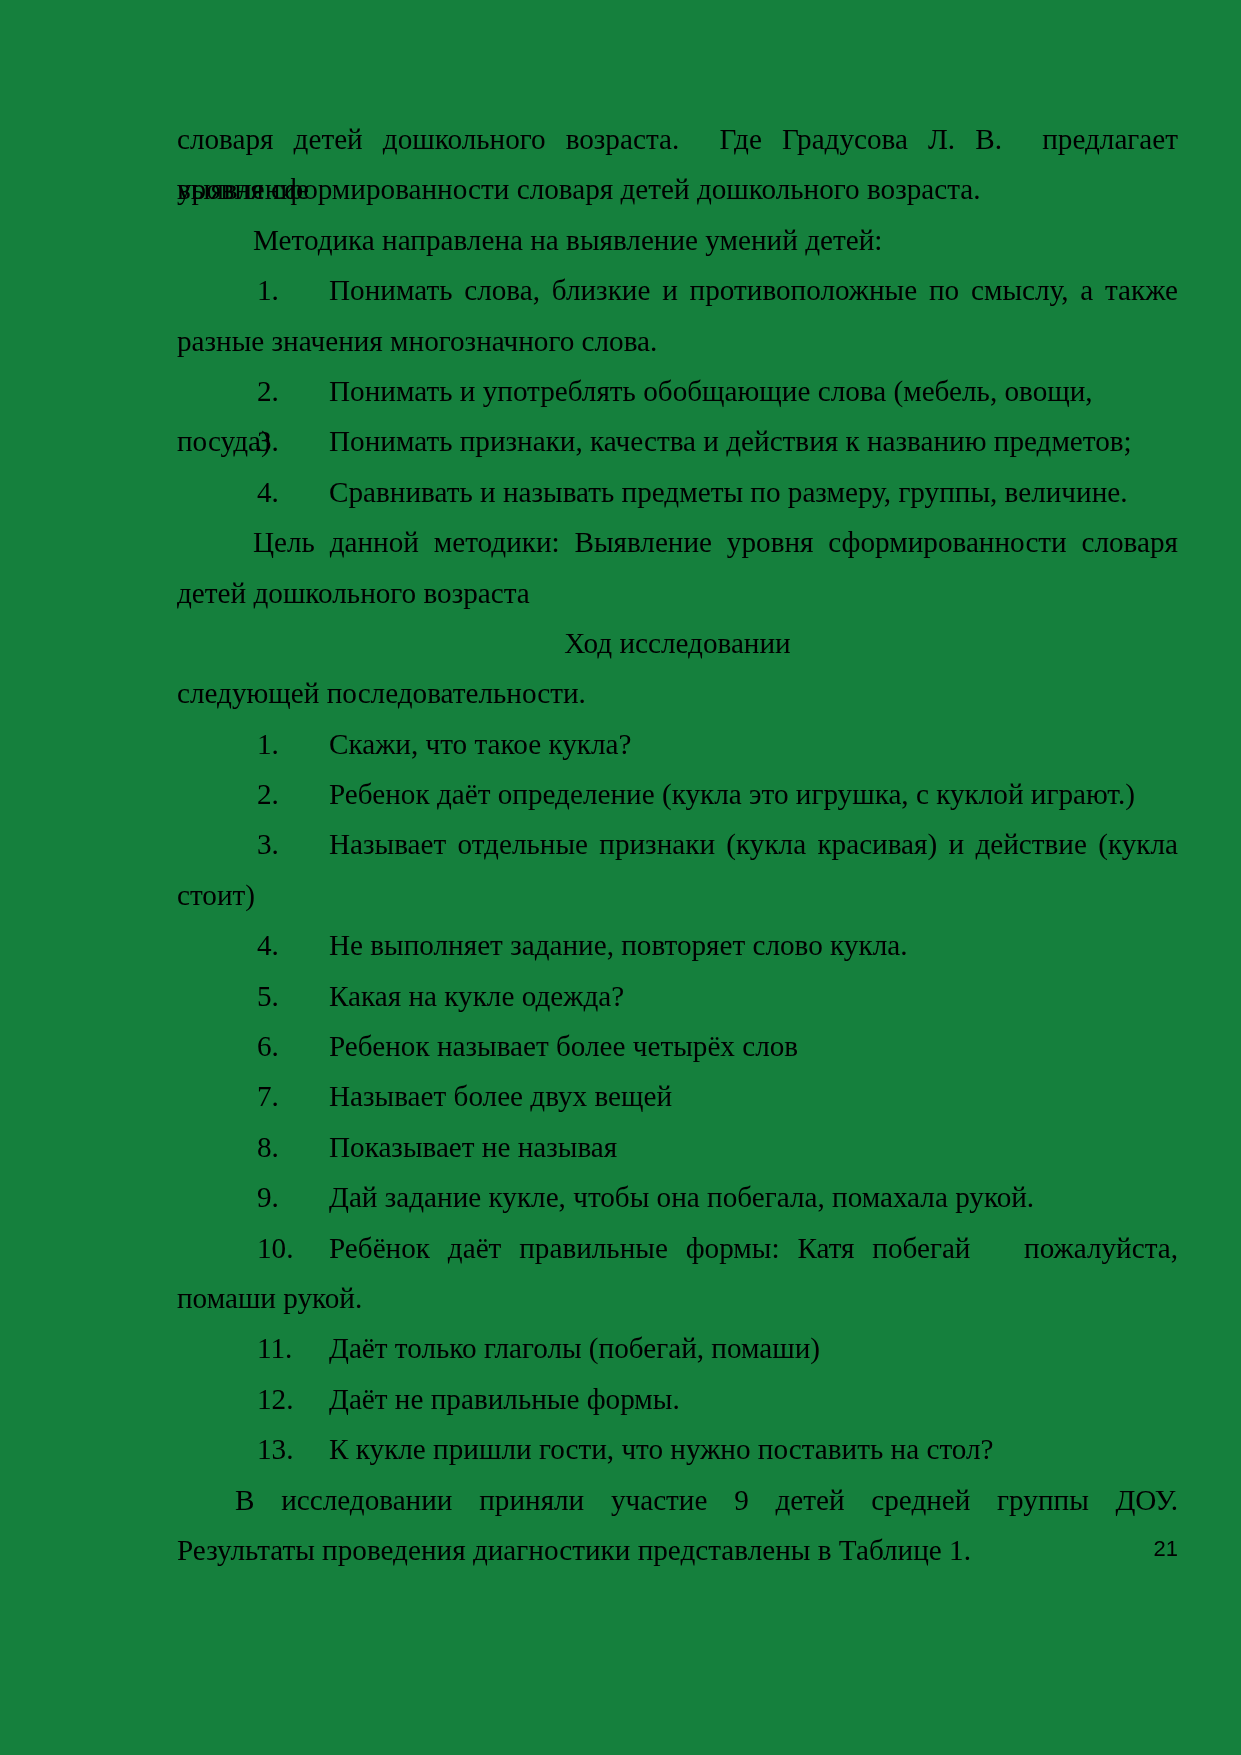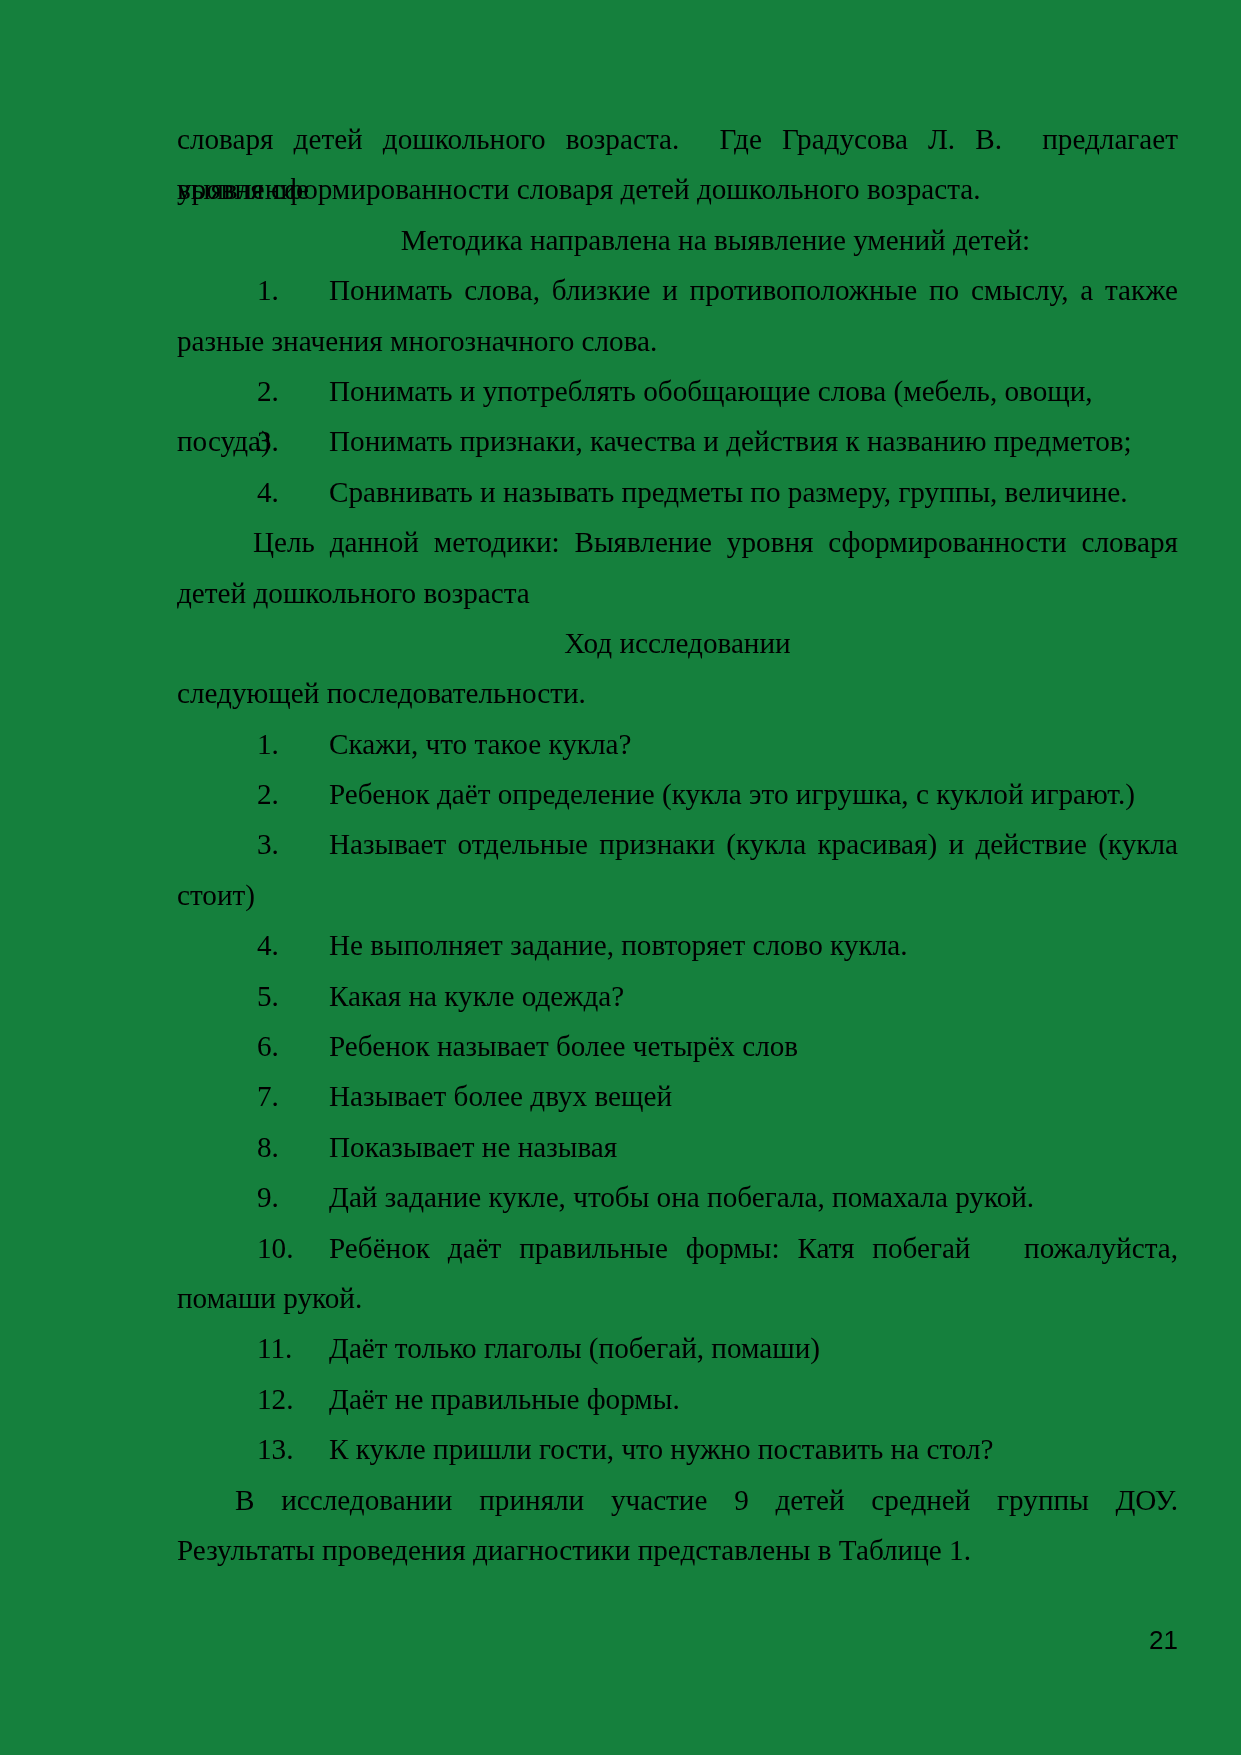--- a/index.html
+++ b/index.html
@@ -24,40 +24,40 @@
     height: 50.4px;
     text-align: left;
     white-space: normal;
   }
   
   .j {
     text-align: justify;
     text-align-last: justify;
   }
   
-  .ind  { text-indent: 76px; text-align: center; }
+  .ind  { text-indent: 76px; }
   .ind2 { text-indent: 58px; }
   
   .num-ln { text-indent: 80px; }
   .num {
     display: inline-block;
     width: 72px;
     text-indent: 0;
     text-align: left;
   }
   .center {
     text-align: center;
     text-align-last: center;
   }
   .page-number {
     position: absolute;
-    top: 1629px;
+    top: 1538px;
     right: 63px;
     font-family: "Liberation Sans", "DejaVu Sans", sans-serif;
-    font-size: 26px;
+    font-size: 22px;
     line-height: 22px;
     color: #000000;
   }
 </style>
 </head>
 <body>
 
 <div class="page">
   <main>
 

